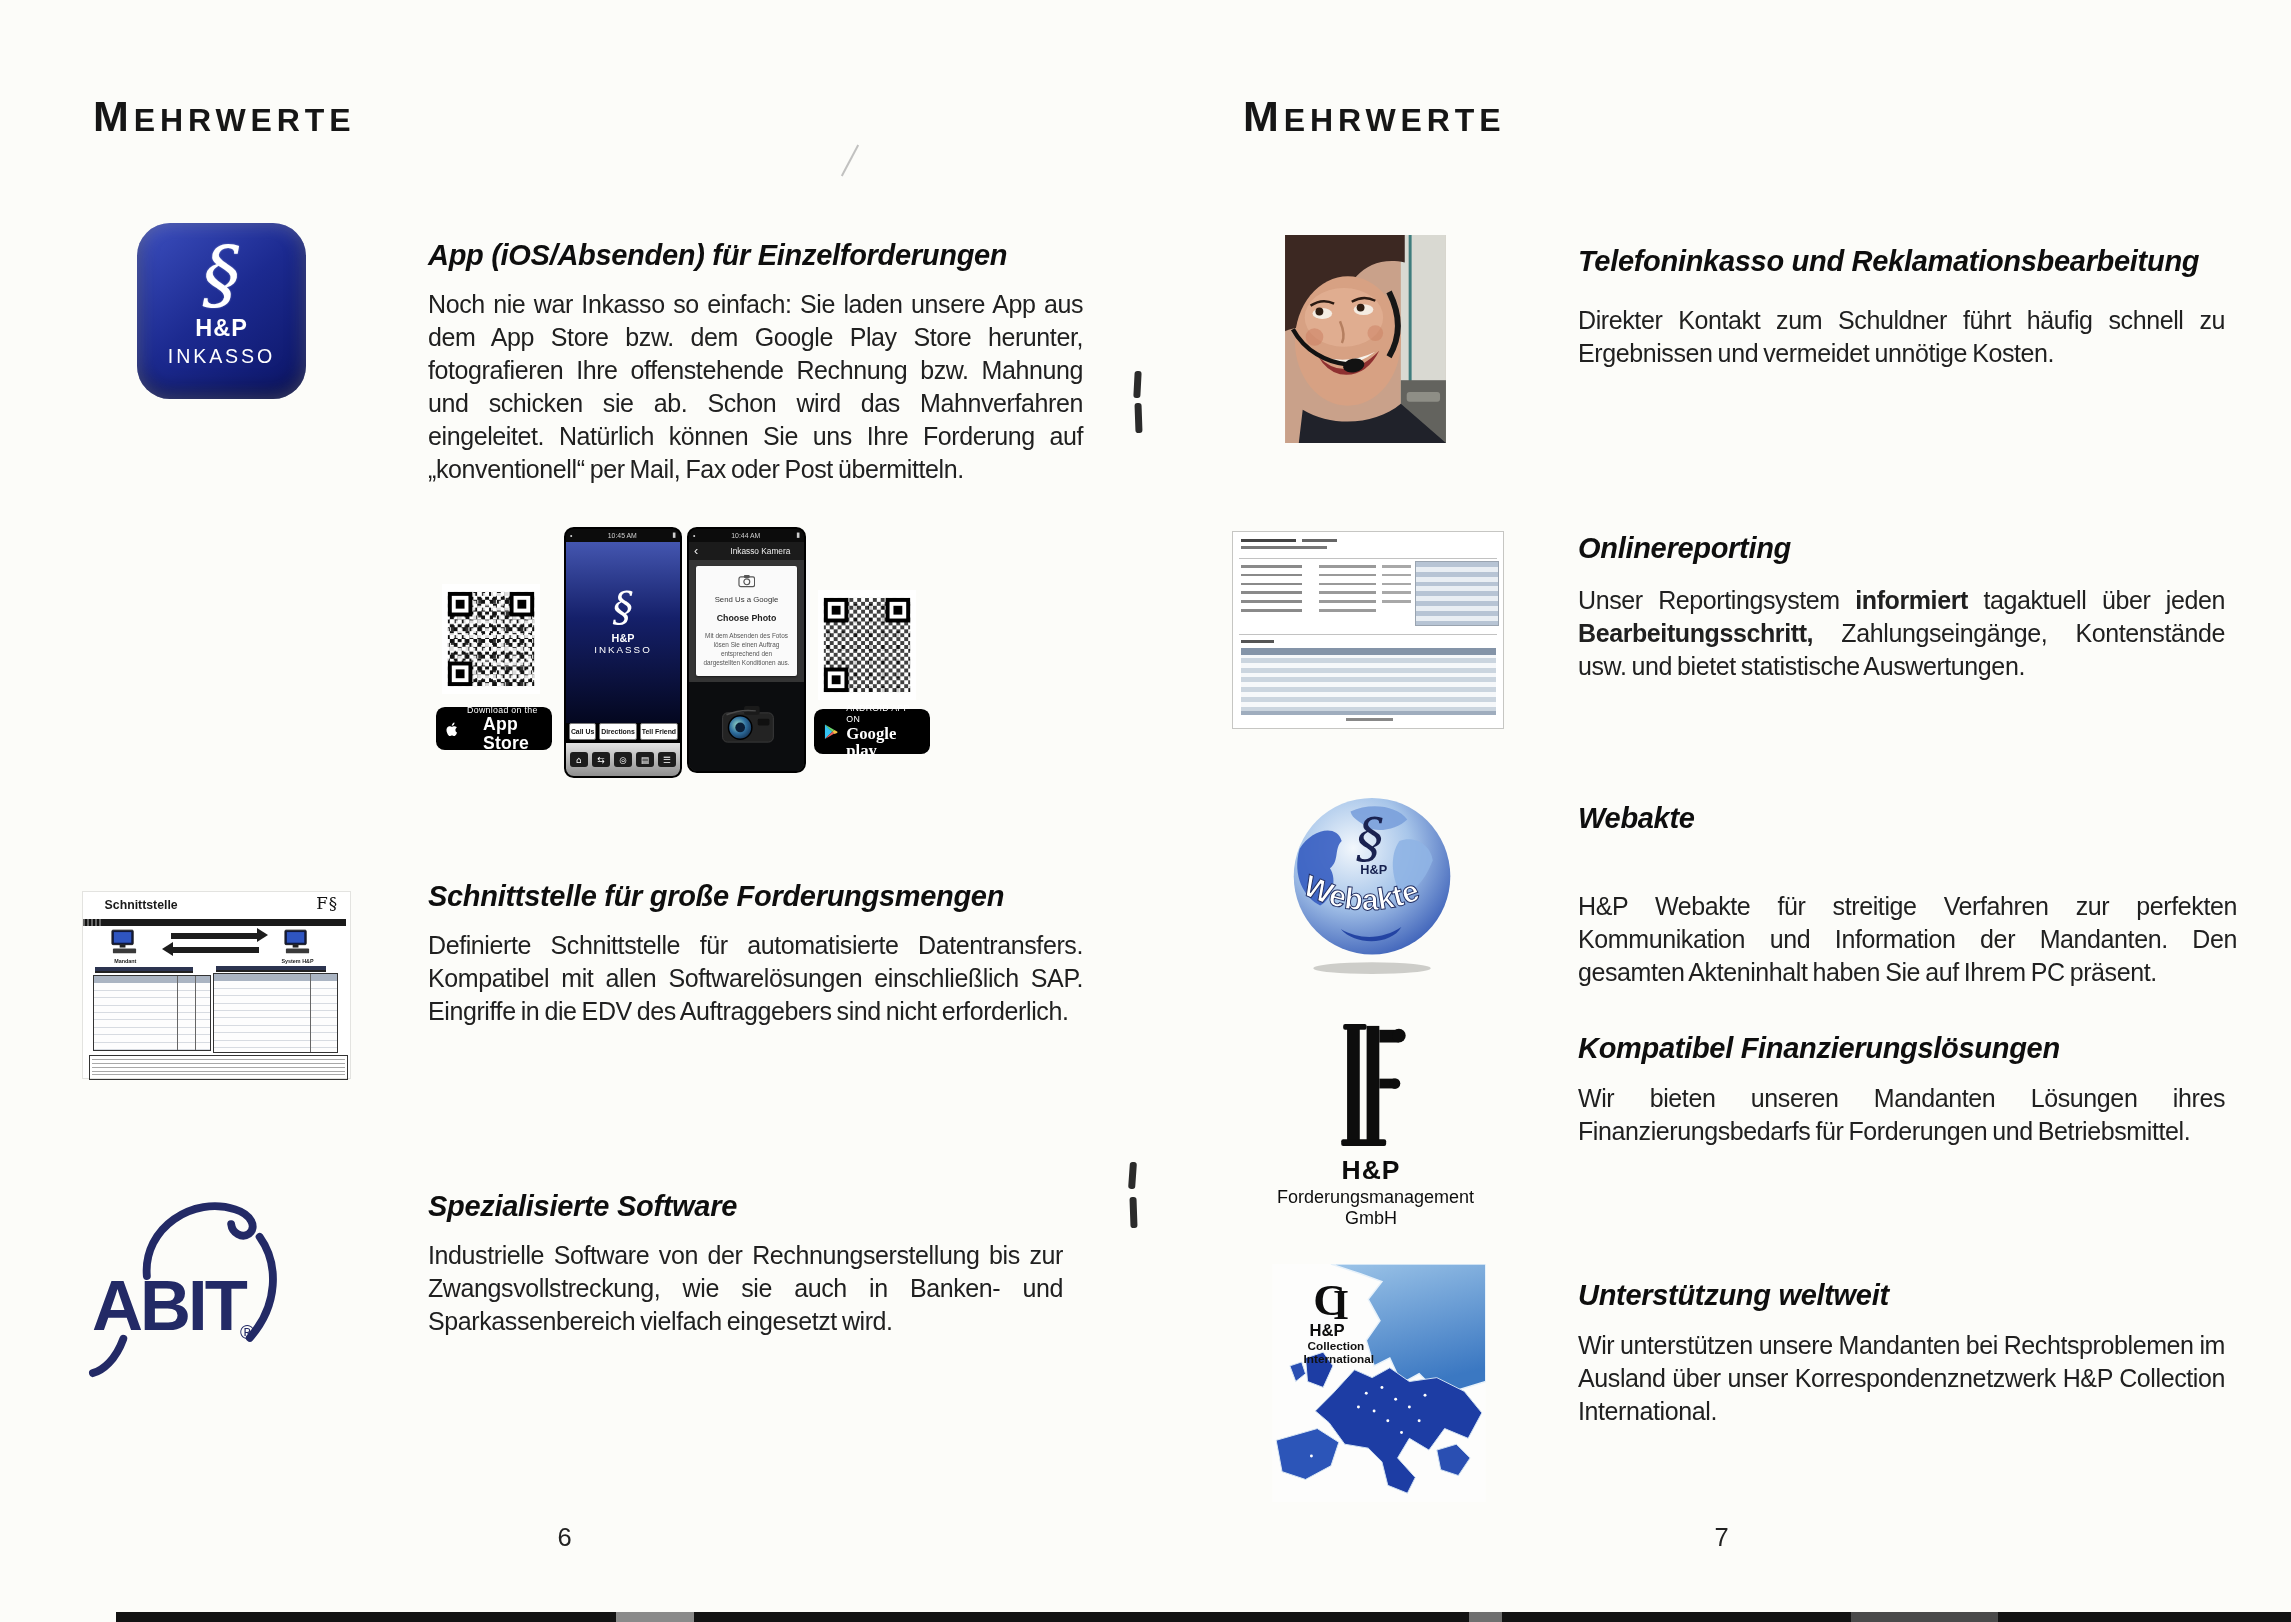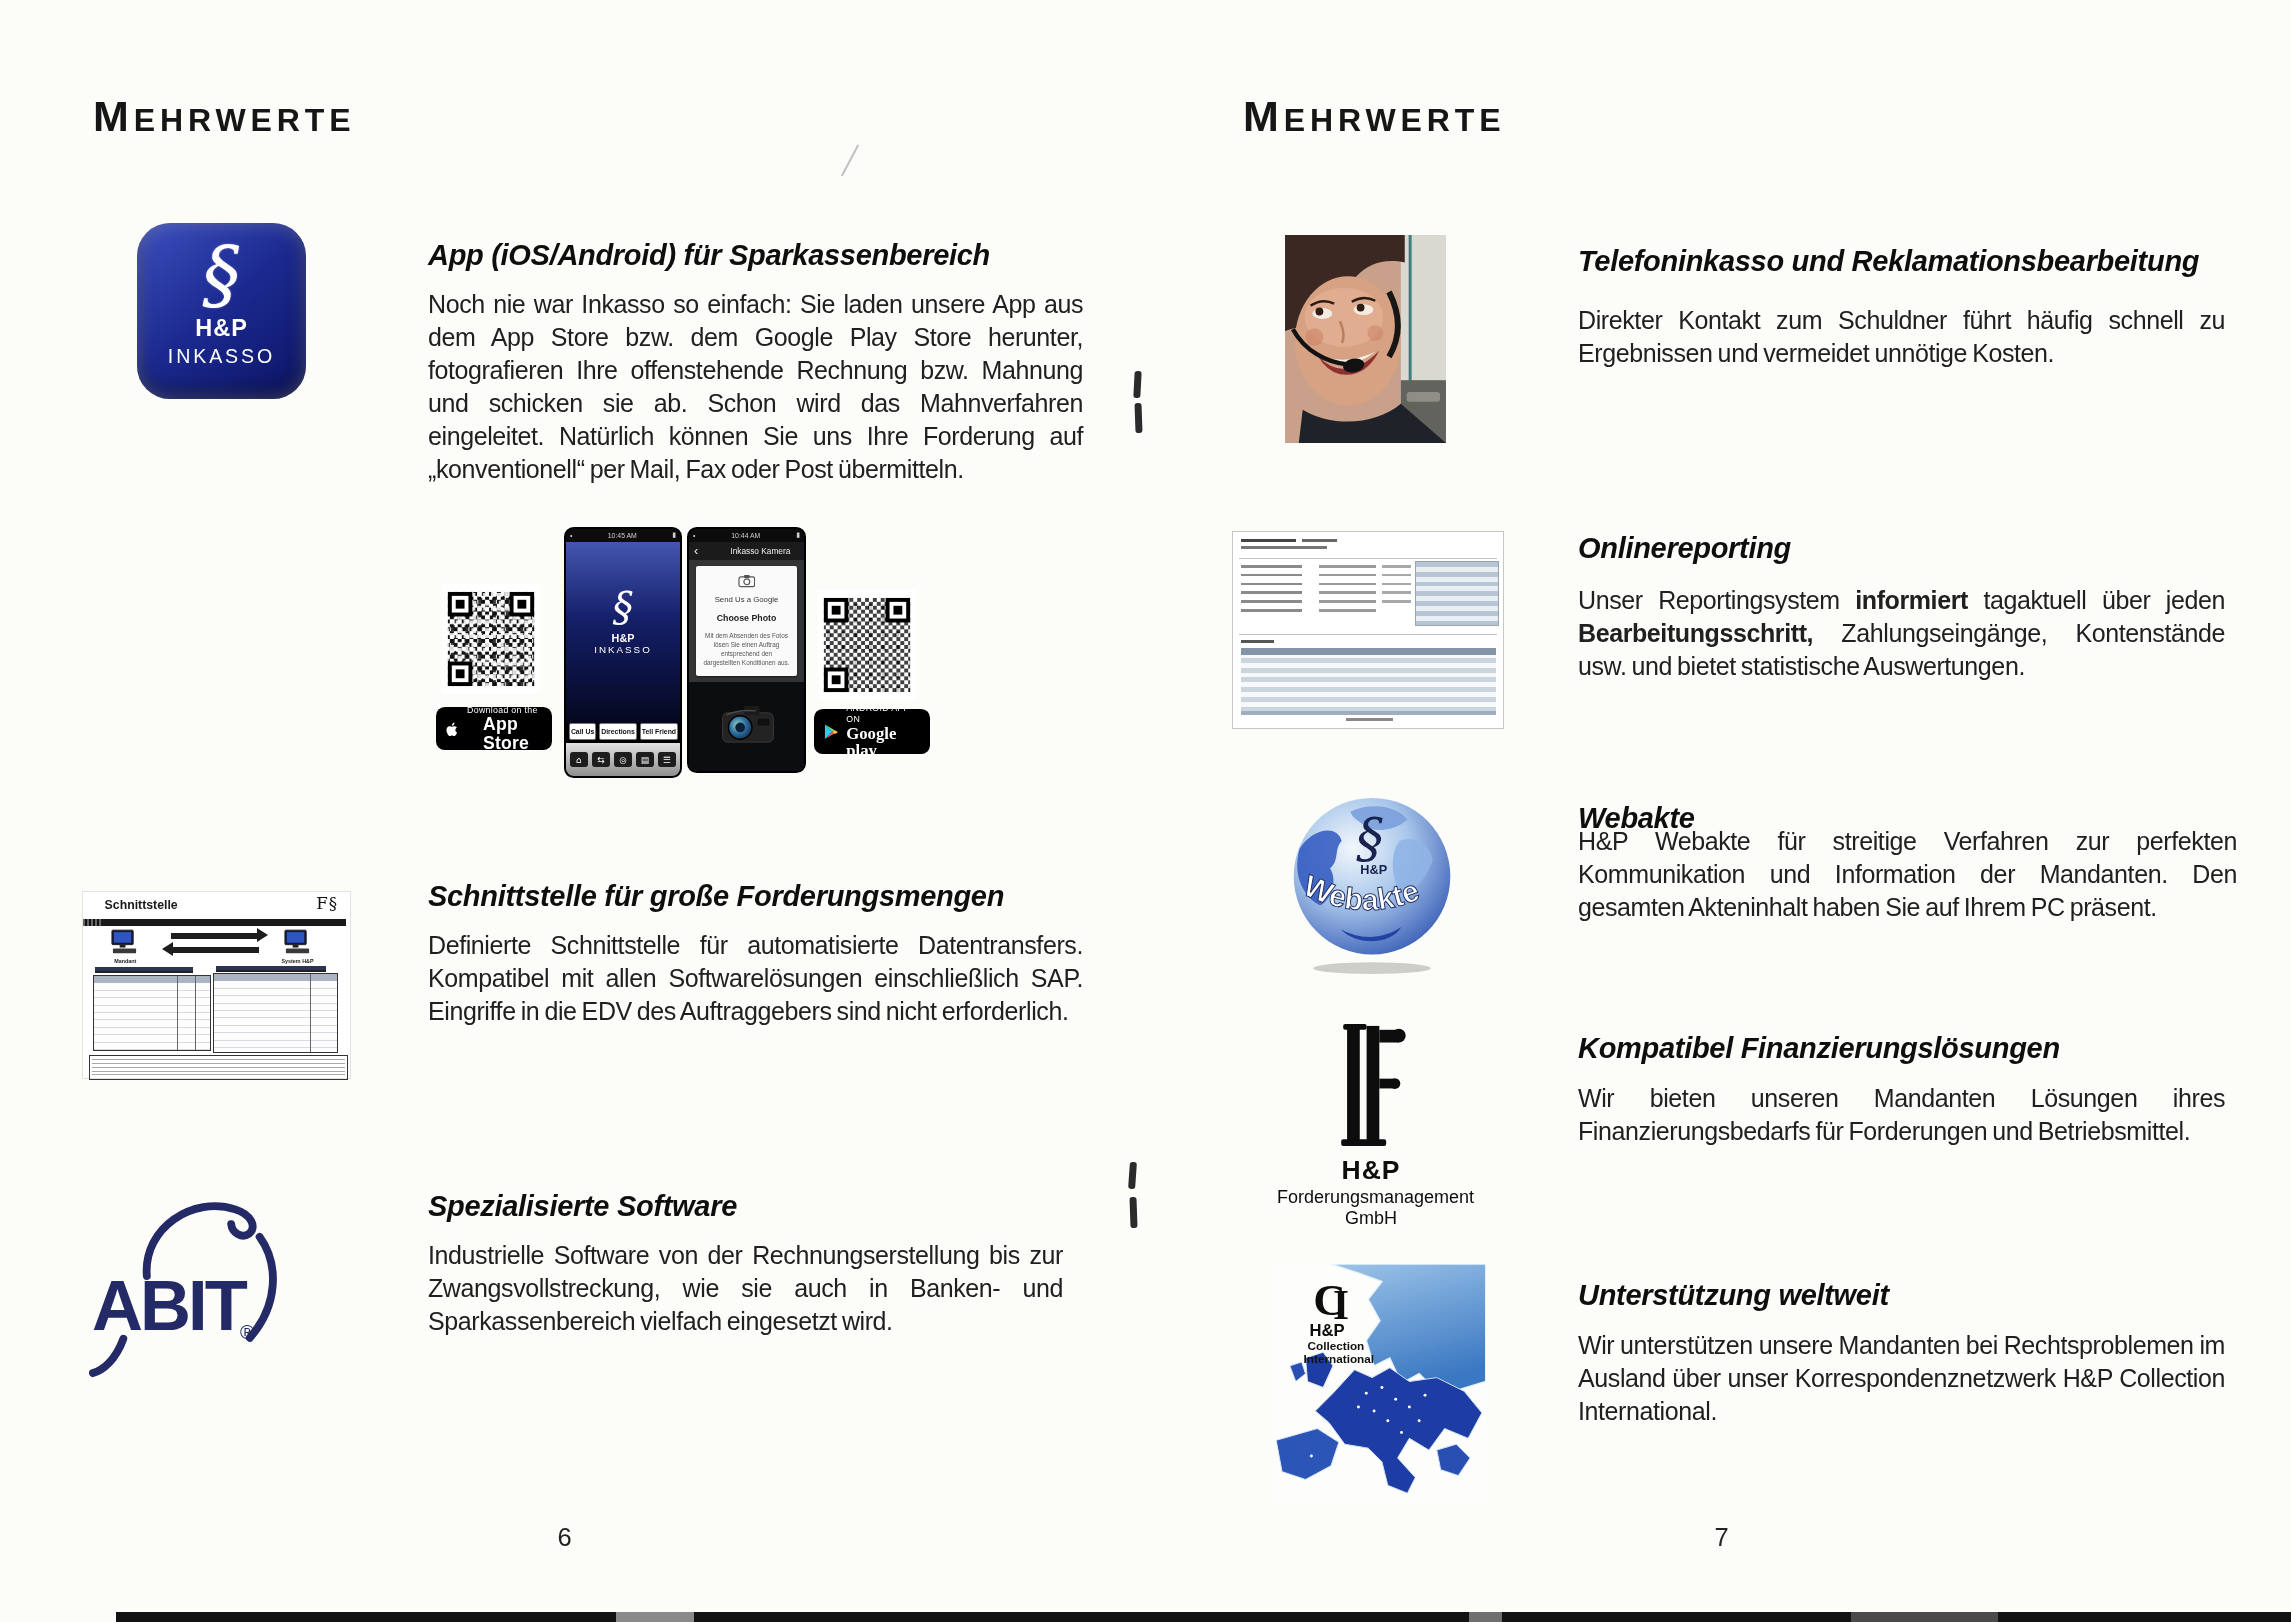--- a/index.html
+++ b/index.html
@@ -135,21 +135,21 @@
 <div class="sheet">
 
   <div class="hdr" style="left:93px;top:92px;"><span class="cap">M</span><span class="rest">EHRWERTE</span></div>
 
   <div class="appicon">
     <span class="glyph">§</span>
     <span class="brand">H&amp;P</span>
     <span class="prod">INKASSO</span>
   </div>
 
-  <div class="h" style="left:428px;top:239px;">App (iOS/Android) für Sparkassenbereich</div>
+  <div class="h" style="left:428px;top:239px;">App (iOS/Absenden) für Einzelforderungen</div>
   <div class="p" style="left:428px;top:288px;width:655px;">Noch nie war Inkasso so einfach: Sie laden unsere App aus dem App Store bzw. dem Google Play Store herunter, fotografieren Ihre offenstehende Rechnung bzw. Mahnung und schicken sie ab. Schon wird das Mahnverfahren eingeleitet. Natürlich können Sie uns Ihre Forderung auf „konventionell“ per Mail, Fax oder Post übermitteln.</div>
 
   <svg class="qr" style="left:442px;top:584px;" width="98" height="110" viewBox="0 0 100 112">
     <rect width="100" height="112" fill="#fff"></rect>
     <rect x="6" y="8" width="88" height="96" fill="url(#qra)"></rect>
     <rect x="6" y="8" width="88" height="96" fill="url(#qrb)" opacity=".85"></rect>
     <g fill="#000">
         <rect x="6" y="8" width="25" height="25"></rect>
         <rect x="69" y="8" width="25" height="25"></rect>
         <rect x="6" y="79" width="25" height="25"></rect>
@@ -384,21 +384,21 @@
     <text x="80" y="86" font-family="Liberation Sans, sans-serif" font-size="13" font-weight="700" fill="#15204e">H&amp;P</text>
     <defs>
         <path id="wkpath" d="M14,102 Q92,146 170,96" fill="none"></path>
       </defs>
     <text font-family="Liberation Sans, sans-serif" font-size="31" font-weight="700" fill="#fff" stroke="#1d2a5e" stroke-width="1">
       <textPath href="#wkpath" startOffset="4%">Webakte</textPath>
     </text>
   </svg>
 
   <div class="h" style="left:1578px;top:802px;">Webakte</div>
-  <div class="p" style="left:1578px;top:825px;width:659px;">H&amp;P Webakte für streitige Verfahren zur perfekten Kommunikation und Information der Mandanten. Den gesamten Akteninhalt haben Sie auf Ihrem PC präsent.</div>
+  <div class="p" style="left:1578px;top:890px;width:659px;">H&amp;P Webakte für streitige Verfahren zur perfekten Kommunikation und Information der Mandanten. Den gesamten Akteninhalt haben Sie auf Ihrem PC präsent.</div>
 
   <div class="hplogo">
     <svg width="69" height="127" viewBox="0 0 70 130">
       <g fill="#0d0d0d">
         <rect x="10" y="4" width="13" height="120"></rect>
         <rect x="30" y="4" width="13" height="120"></rect>
         <rect x="4" y="120" width="46" height="7" rx="2"></rect>
         <rect x="6" y="2" width="24" height="6" rx="2"></rect>
         <rect x="43" y="8" width="20" height="13"></rect>
         <circle cx="63" cy="14" r="7"></circle>

